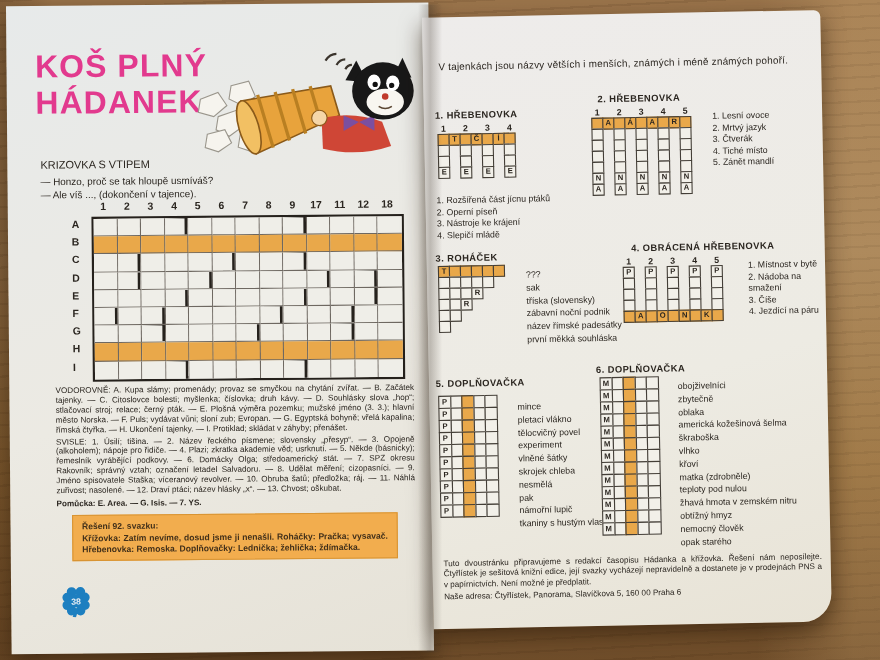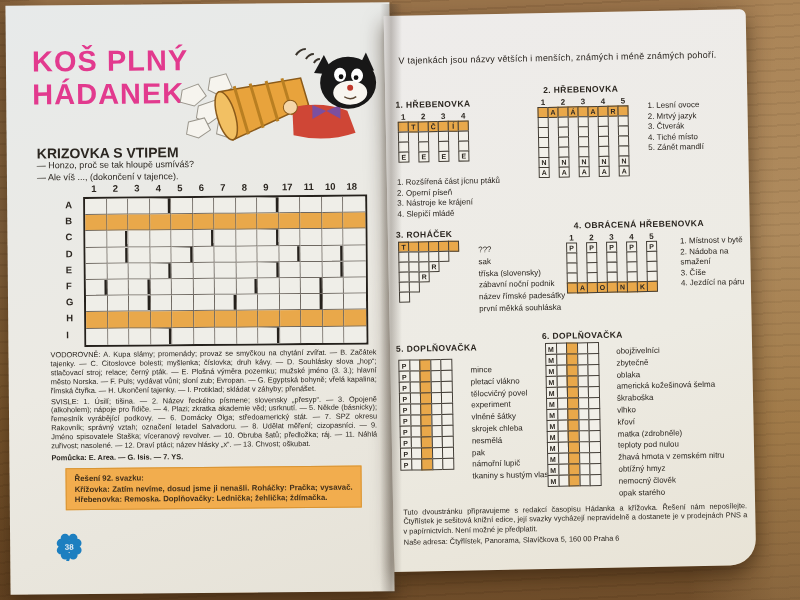--- a/index.html
+++ b/index.html
@@ -19,21 +19,21 @@
     background:linear-gradient(165deg,#eeeceb 0,#edebe3 60%,#e8e3d6 100%);
     border-bottom-right-radius:26px;border-top-right-radius:6px;
     transform:rotate(-1.1deg);transform-origin:0 50%;}
   #spine{position:absolute;left:372px;top:0;width:22px;height:589px;
     background:linear-gradient(90deg,rgba(0,0,0,0) 0,rgba(60,50,40,.28) 50%,rgba(0,0,0,0) 100%);}
   .pg-inner{position:absolute;inset:0;overflow:hidden;color:#2b2620;}
   
   #mag-title{position:absolute;left:26px;top:40px;font-size:29px;line-height:33px;
     font-weight:bold;letter-spacing:1px;color:#e23a8e;}
   #cat-art{position:absolute;left:148px;top:42px;}
-  #joke-head{position:absolute;left:30px;top:140px;font-size:14px;font-weight:bold;}
+  #joke-head{position:absolute;left:30px;top:140px;font-size:10px;font-weight:normal;}
   #joke-lines{position:absolute;left:30px;top:154px;font-size:9px;line-height:12px;}
   
   #cw-wrap{position:absolute;left:58px;top:178px;}
   #cw-numbers{margin-left:18px;height:14px;font-size:0;}
   #cw-numbers span{display:inline-block;width:21.5px;font-size:9.5px;font-weight:bold;text-align:center;}
   #cw-body{display:flex;}
   #cw-letters{width:18px;}
   #cw-letters div{height:16.2px;line-height:16.2px;font-size:9.5px;font-weight:bold;}
   #cw-grid{border:2.4px solid #25211c;background:#f0efe9;font-size:0;align-self:flex-start;}
   .cw-row{height:16.2px;white-space:nowrap;}
@@ -133,21 +133,21 @@
           </svg>
         </div>
 
         <div id="joke-head">KRIZOVKA S VTIPEM</div>
         <div id="joke-lines">
           <div>— Honzo, proč se tak hloupě usmíváš?</div>
           <div>— Ale víš ..., (dokončení v tajence).</div>
         </div>
 
         <div id="cw-wrap">
-          <div id="cw-numbers"><span>1</span><span>2</span><span>3</span><span>4</span><span>5</span><span>6</span><span>7</span><span>8</span><span>9</span><span>17</span><span>11</span><span>10</span><span>18</span></div>
+          <div id="cw-numbers"><span>1</span><span>2</span><span>3</span><span>4</span><span>5</span><span>6</span><span>7</span><span>8</span><span>9</span><span>17</span><span>11</span><span>12</span><span>18</span></div>
           <div id="cw-body">
             <div id="cw-letters">
                 <div>A</div>
                 <div>B</div>
                 <div>C</div>
                 <div>D</div>
                 <div>E</div>
                 <div>F</div>
                 <div>G</div>
                 <div>H</div>

